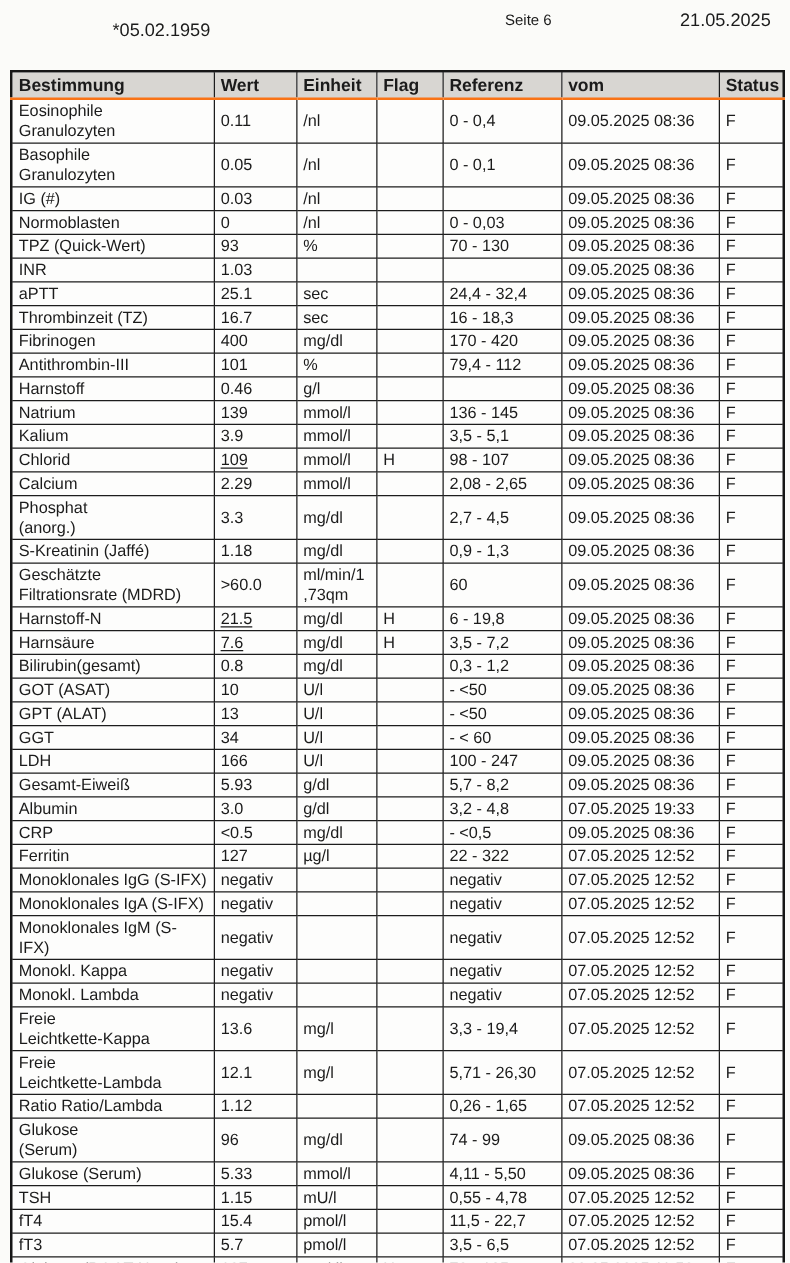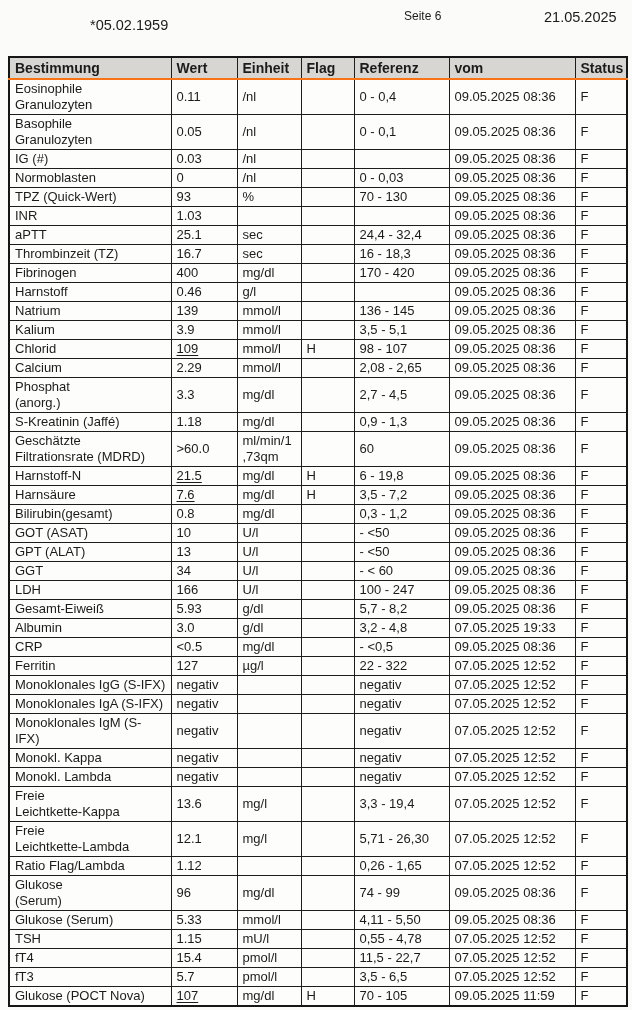--- a/index.html
+++ b/index.html
@@ -161,20 +161,29 @@
       <tr>
         <td>Fibrinogen</td>
         <td>400</td>
         <td>mg/dl</td>
         <td></td>
         <td>170 - 420</td>
         <td>09.05.2025 08:36</td>
         <td>F</td>
       </tr>
       <tr>
+        <td>Antithrombin-III</td>
+        <td>101</td>
+        <td>%</td>
+        <td></td>
+        <td>79,4 - 112</td>
+        <td>09.05.2025 08:36</td>
+        <td>F</td>
+      </tr>
+      <tr>
         <td>Harnstoff</td>
         <td>0.46</td>
         <td>g/l</td>
         <td></td>
         <td></td>
         <td>09.05.2025 08:36</td>
         <td>F</td>
       </tr>
       <tr>
         <td>Natrium</td>
@@ -400,21 +409,21 @@
         <td>Freie
 Leichtkette-Lambda</td>
         <td>12.1</td>
         <td>mg/l</td>
         <td></td>
         <td>5,71 - 26,30</td>
         <td>07.05.2025 12:52</td>
         <td>F</td>
       </tr>
       <tr>
-        <td>Ratio Flag/Lambda</td>
+        <td>Ratio Ratio/Lambda</td>
         <td>1.12</td>
         <td></td>
         <td></td>
         <td>0,26 - 1,65</td>
         <td>07.05.2025 12:52</td>
         <td>F</td>
       </tr>
       <tr>
         <td>Glukose
 (Serum)</td>

